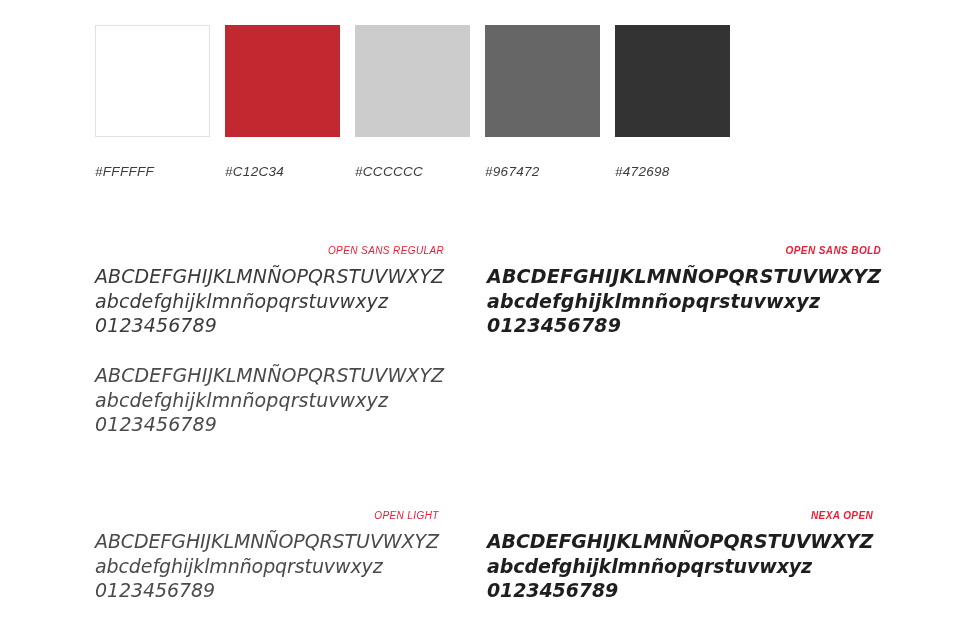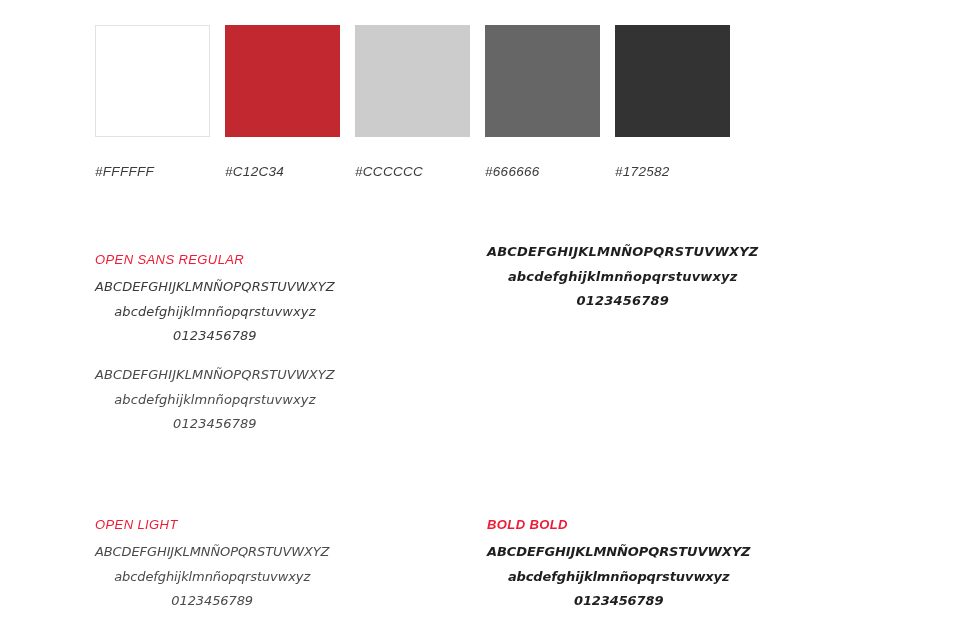--- a/index.html
+++ b/index.html
@@ -56,40 +56,40 @@
     position: absolute;
     left: 95px;
     top: 240px;
     width: 790px;
   }
   .spec-block {
     margin-bottom: 0;
   }
   .spec-title {
     color: #ED1B34;
-    font-size: 13px;
+    font-size: 10px;
     letter-spacing: 0.4px;
-    margin: 12px 0 8px 0;
+    margin: 5px 0 8px 0;
     font-family: "Liberation Sans", sans-serif;
+    text-align: right;
   }
   .spec-title.bold {
     font-weight: bold;
     color: #ED1B34;
   }
   .spec-title.light {
     font-weight: normal;
   }
   .spec-lines {
     font-family: "DejaVu Sans", sans-serif;
-    font-size: 13px;
+    font-size: 19px;
     line-height: 24.5px;
     color: #3a3a3a;
     letter-spacing: 0.1px;
     white-space: nowrap;
-    text-align: center;
   }
   .spec-lines.w-light {
     font-weight: 300;
     color: #4a4a4a;
   }
   .spec-lines.w-regular {
     font-weight: 400;
   }
   .spec-lines.w-bold {
     font-weight: bold;
@@ -131,26 +131,26 @@
       <div class="swatch-label">#C12C34</div>
     </div>
 
     <div class="swatch-cell">
       <div class="swatch-chip" style="background:#CCCCCC"></div>
       <div class="swatch-label">#CCCCCC</div>
     </div>
 
     <div class="swatch-cell">
       <div class="swatch-chip" style="background:#666666"></div>
-      <div class="swatch-label">#666666</div>
+      <div class="swatch-label">#967472</div>
     </div>
 
     <div class="swatch-cell">
       <div class="swatch-chip" style="background:#333333"></div>
-      <div class="swatch-label">#172582</div>
+      <div class="swatch-label">#472698</div>
     </div>
 
   </div>
 
   <div class="specimens">
 
     <div class="spec-block pos-open-regular">
       <div class="spec-title">OPEN SANS REGULAR</div>
       <div class="spec-lines w-regular">
         <div>ABCDEFGHIJKLMNÑOPQRSTUVWXYZ</div>
@@ -170,29 +170,30 @@
     <div class="spec-block pos-nexa-light">
       <div class="spec-title light">OPEN LIGHT</div>
       <div class="spec-lines nexa w-light">
         <div>ABCDEFGHIJKLMNÑOPQRSTUVWXYZ</div>
         <div>abcdefghijklmnñopqrstuvwxyz</div>
         <div>0123456789</div>
       </div>
     </div>
 
     <div class="spec-block pos-open-bold">
+      <div class="spec-title bold">OPEN SANS BOLD</div>
       <div class="spec-lines w-bold">
         <div>ABCDEFGHIJKLMNÑOPQRSTUVWXYZ</div>
         <div>abcdefghijklmnñopqrstuvwxyz</div>
         <div>0123456789</div>
       </div>
     </div>
 
     <div class="spec-block pos-nexa-bold">
-      <div class="spec-title bold">BOLD BOLD</div>
+      <div class="spec-title bold">NEXA OPEN</div>
       <div class="spec-lines nexa w-bold">
         <div>ABCDEFGHIJKLMNÑOPQRSTUVWXYZ</div>
         <div>abcdefghijklmnñopqrstuvwxyz</div>
         <div>0123456789</div>
       </div>
     </div>
 
   </div>
 
 </div>

